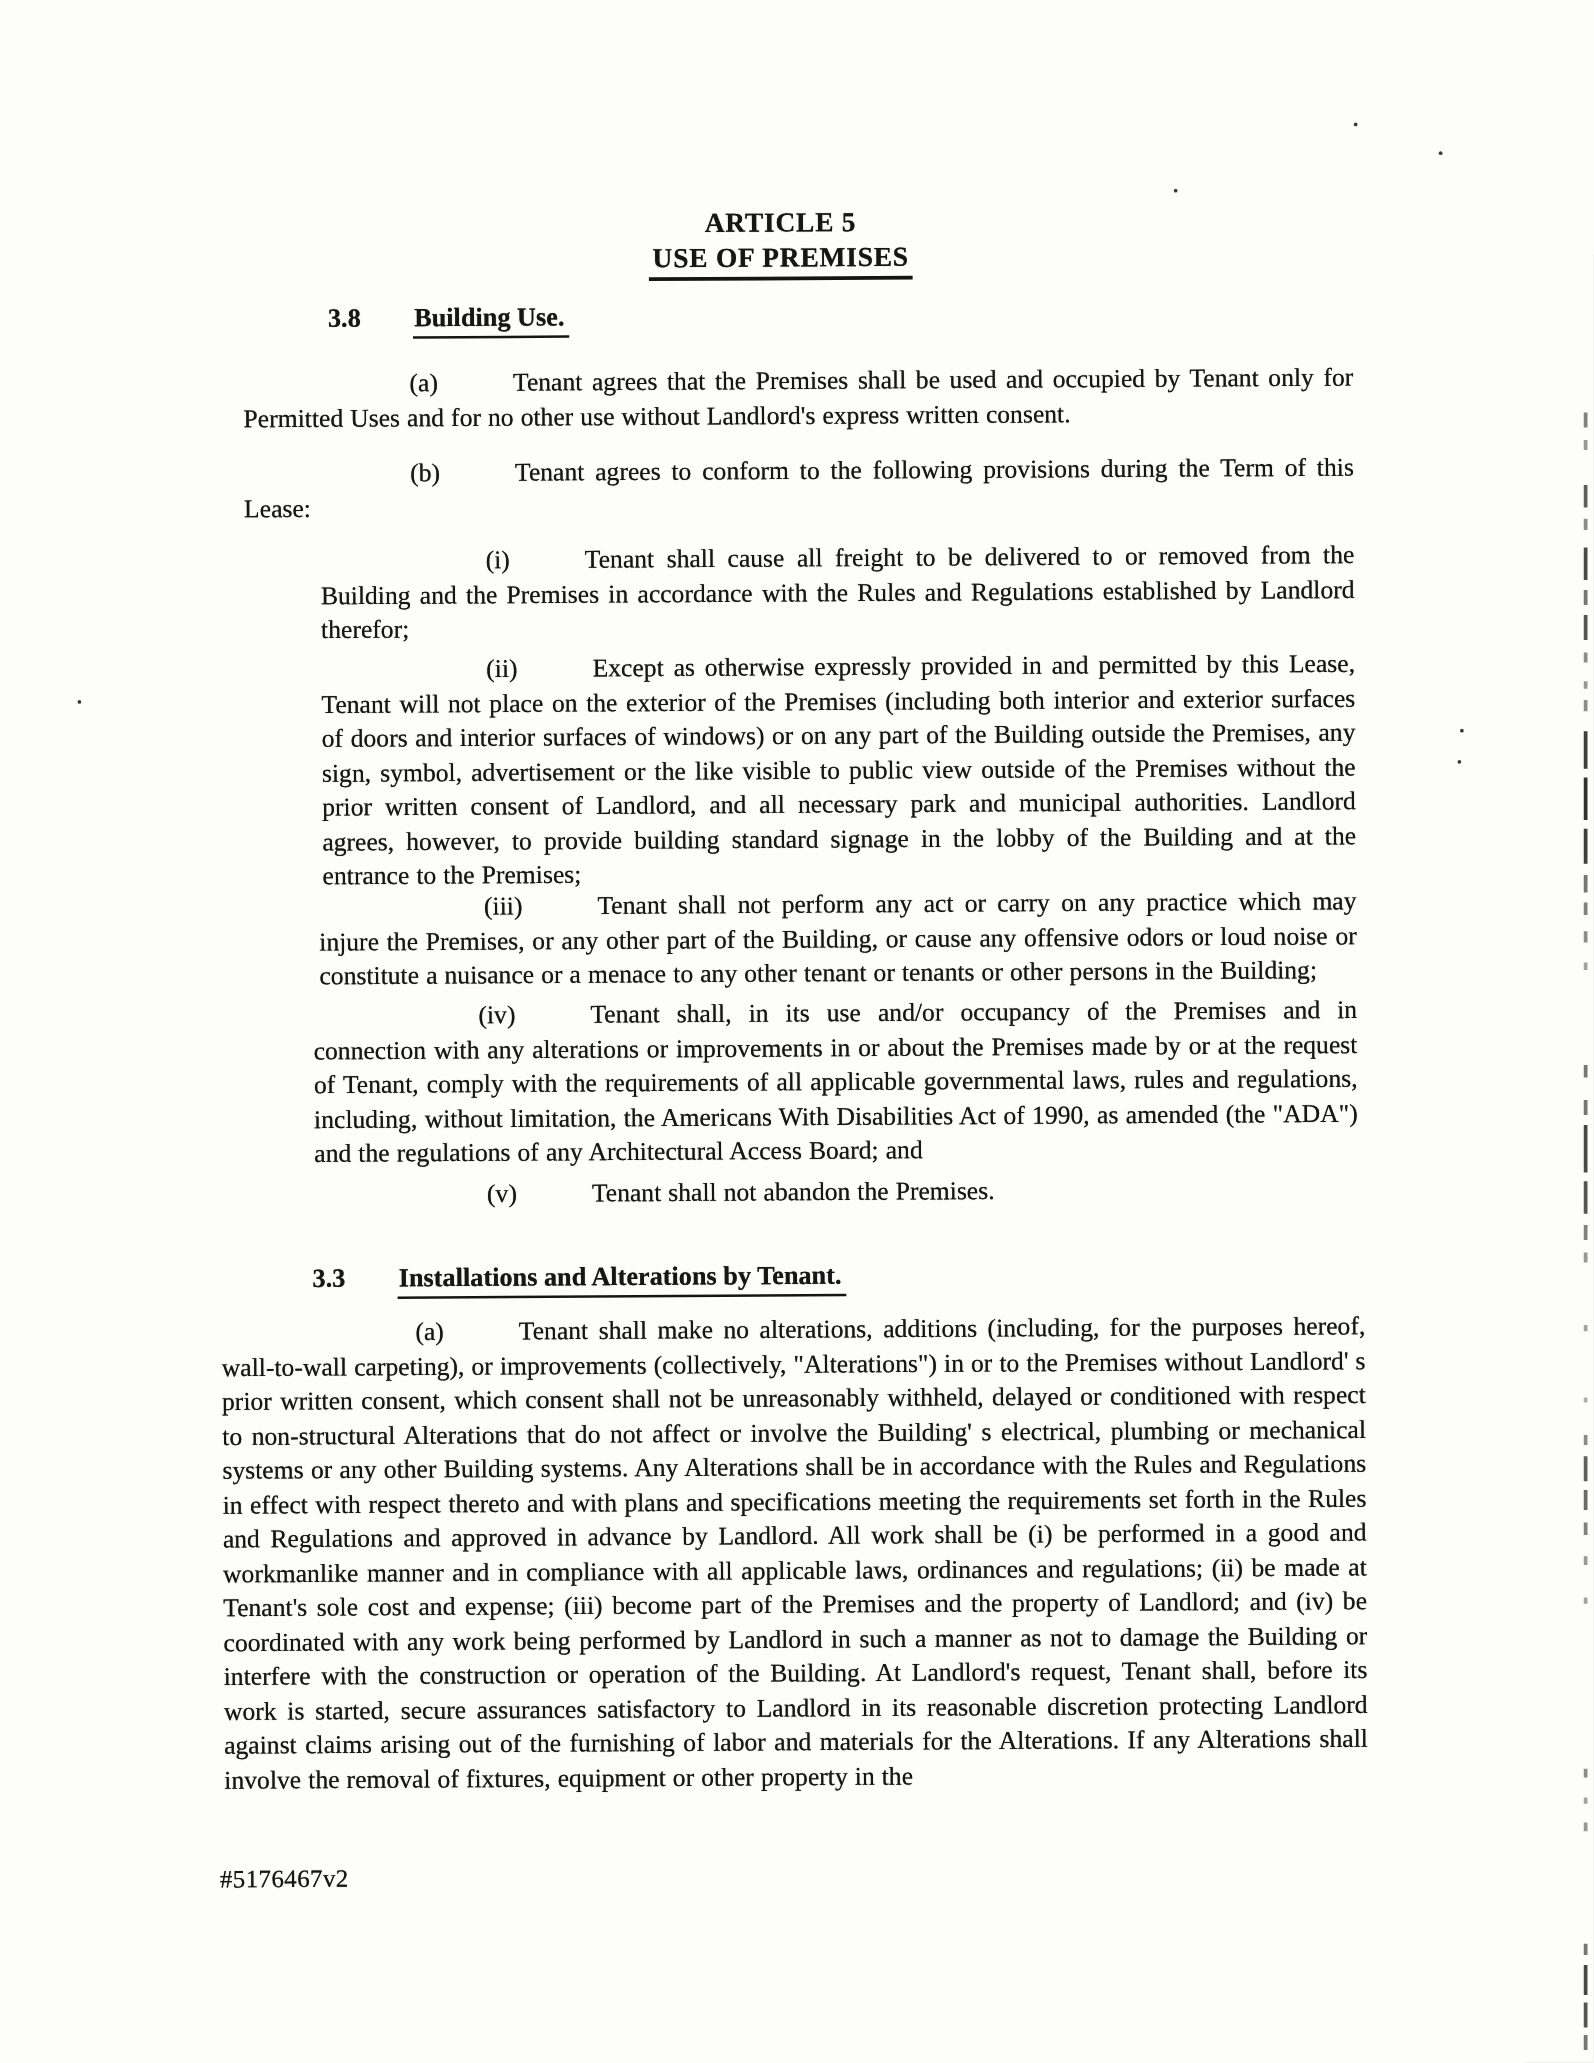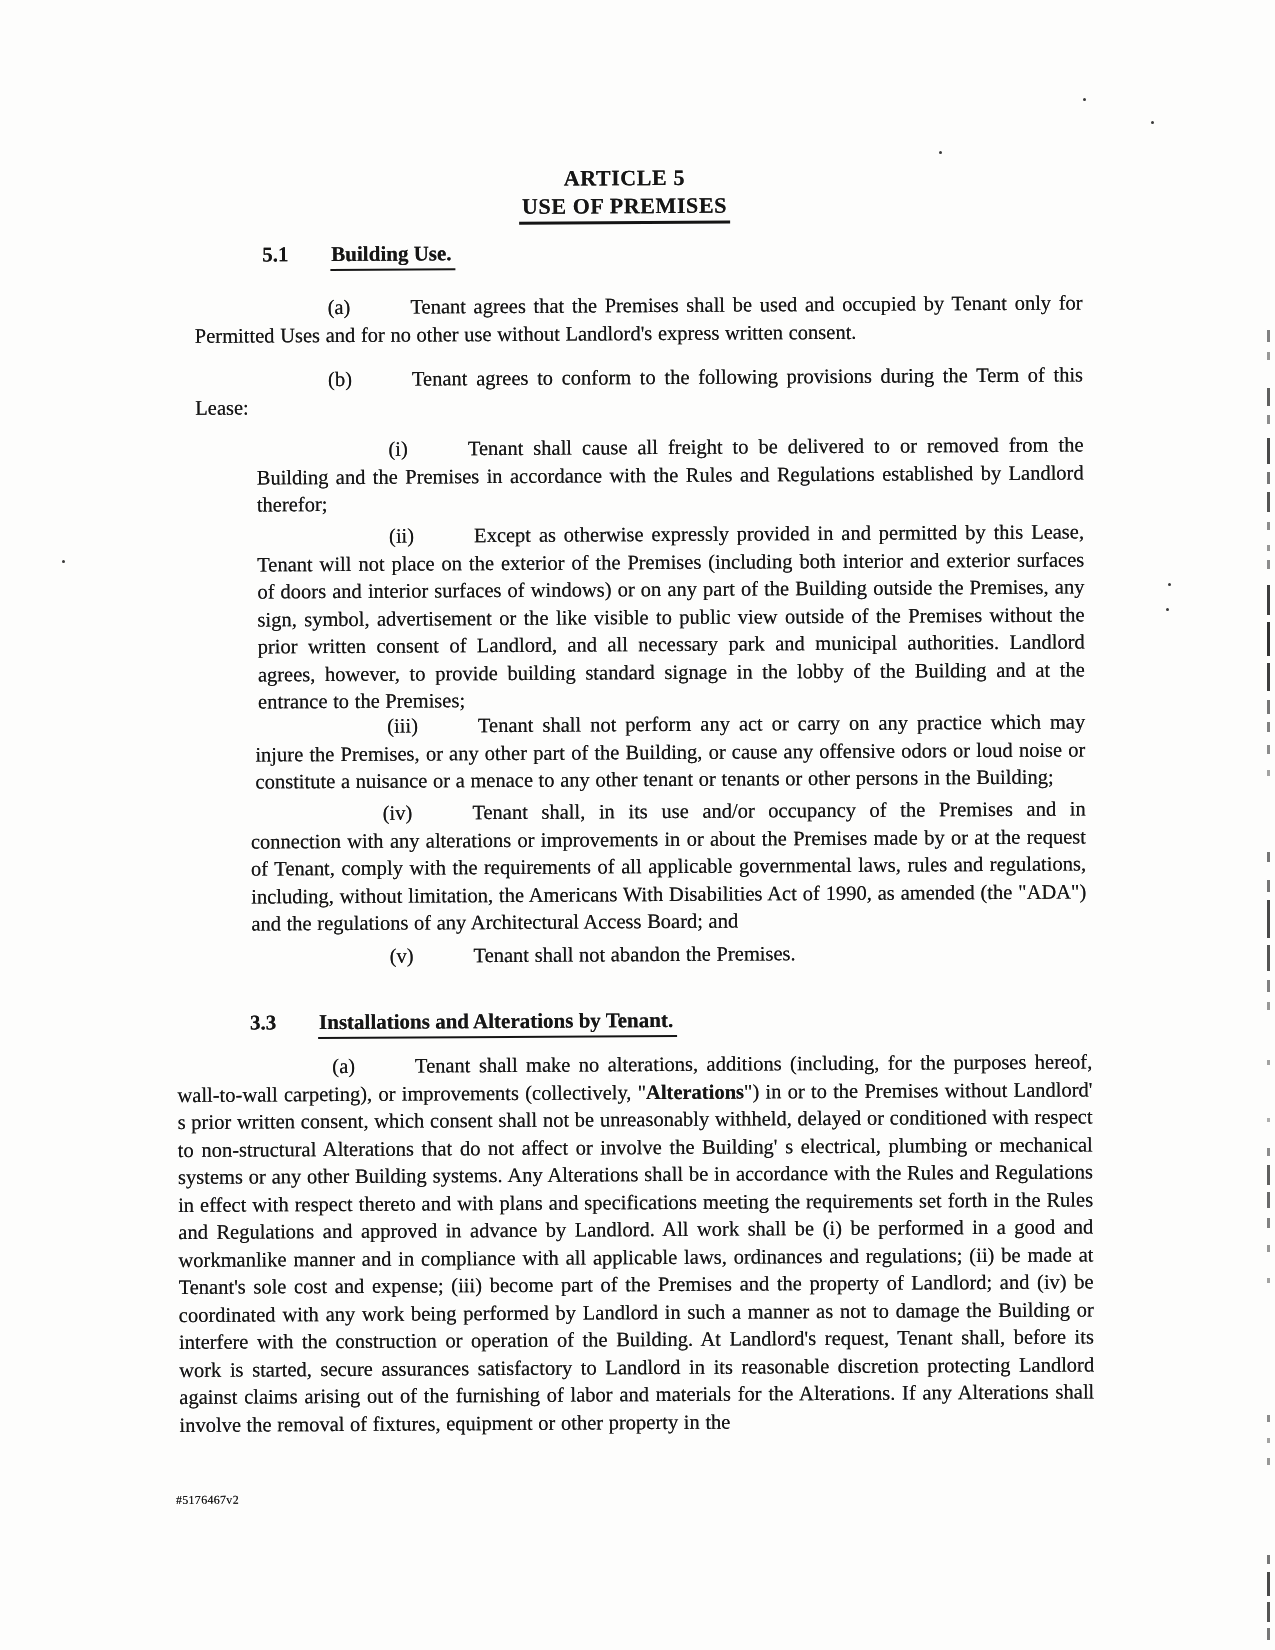--- a/index.html
+++ b/index.html
@@ -38,40 +38,40 @@
   #b51{top:364px;}
   .subitem{text-indent:132px;}
   #i1{left:258px;top:434px;width:827px;}
   #i2{left:258px;top:521px;width:827px;}
   #i3{left:255px;top:711px;width:830px;}
   #i4{left:250px;top:798px;width:835px;}
   #i5{left:256px;top:941px;width:829px;}
   #a52{left:175px;top:1051px;width:915px;text-indent:155px;}
   .plabel{display:inline;}
   .tab{display:inline-block;width:60px;}
-  .bold-term{font-weight:bold;}
-  .footer-ref{left:171px;top:1490px;font-size:12px;letter-spacing:0.3px;}
+  .bold-term{font-weight:normal;}
+  .footer-ref{left:171px;top:1490px;font-size:20px;letter-spacing:0.3px;}
   
   .edge-artifacts{position:absolute;inset:0;pointer-events:none;}
   .dash{position:absolute;width:3px;background:#1c1c1c;}
   .speck{position:absolute;width:3px;height:3px;background:#3a3a3a;border-radius:50%;}
 </style>
 </head>
 <body>
 
 <div class="page">
   <div class="content">
 
     <div class="block title-block">
       <div class="title-line1">ARTICLE 5</div>
       <div><span class="title-line2">USE OF PREMISES</span></div>
     </div>
 
     <div class="block sec-heading" id="h51">
-      <span class="sec-num">5.1</span><span class="sec-title">Building Use.</span>
+      <span class="sec-num">3.8</span><span class="sec-title">Building Use.</span>
     </div>
 
     <p class="block para" id="a51">
       <span class="plabel">(a)</span><span class="tab"></span><span>Tenant agrees that the Premises shall be used and occupied by Tenant only for Permitted Uses and for no other use without Landlord's express written consent.</span>
     </p>
 
     <p class="block para" id="b51">
       <span class="plabel">(b)</span><span class="tab"></span><span>Tenant agrees to conform to the following provisions during the Term of this Lease:</span>
     </p>
 

